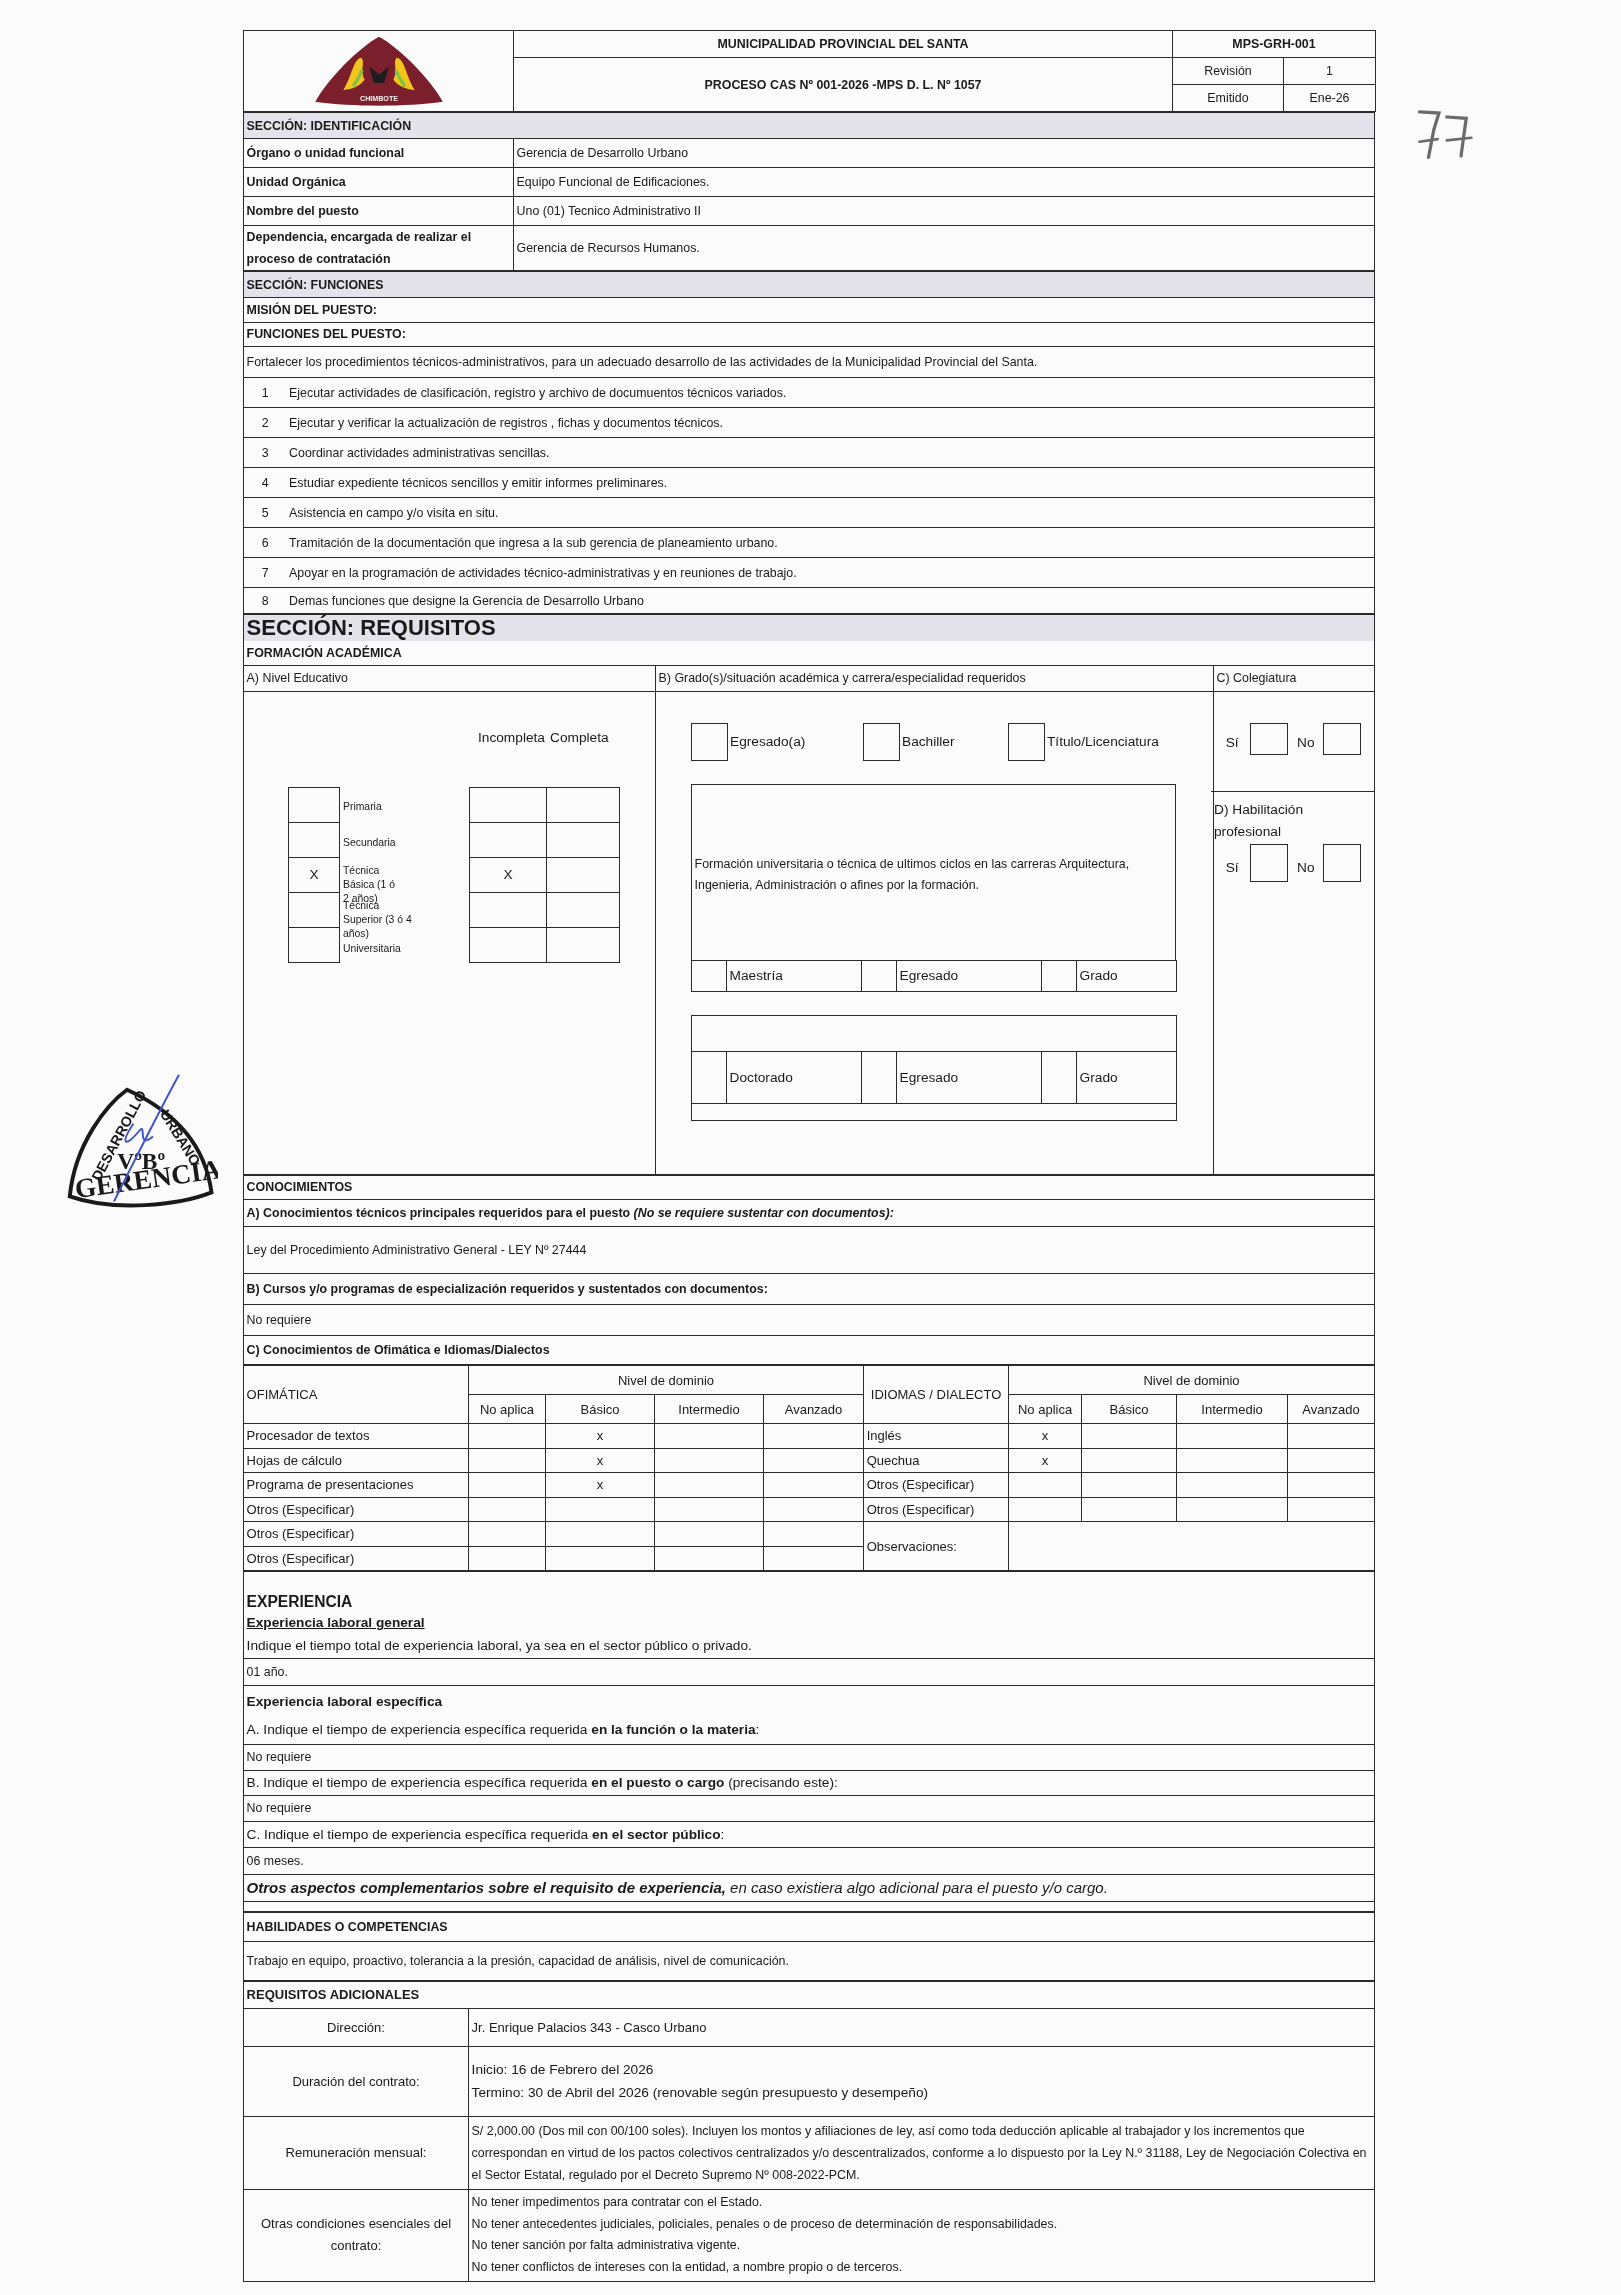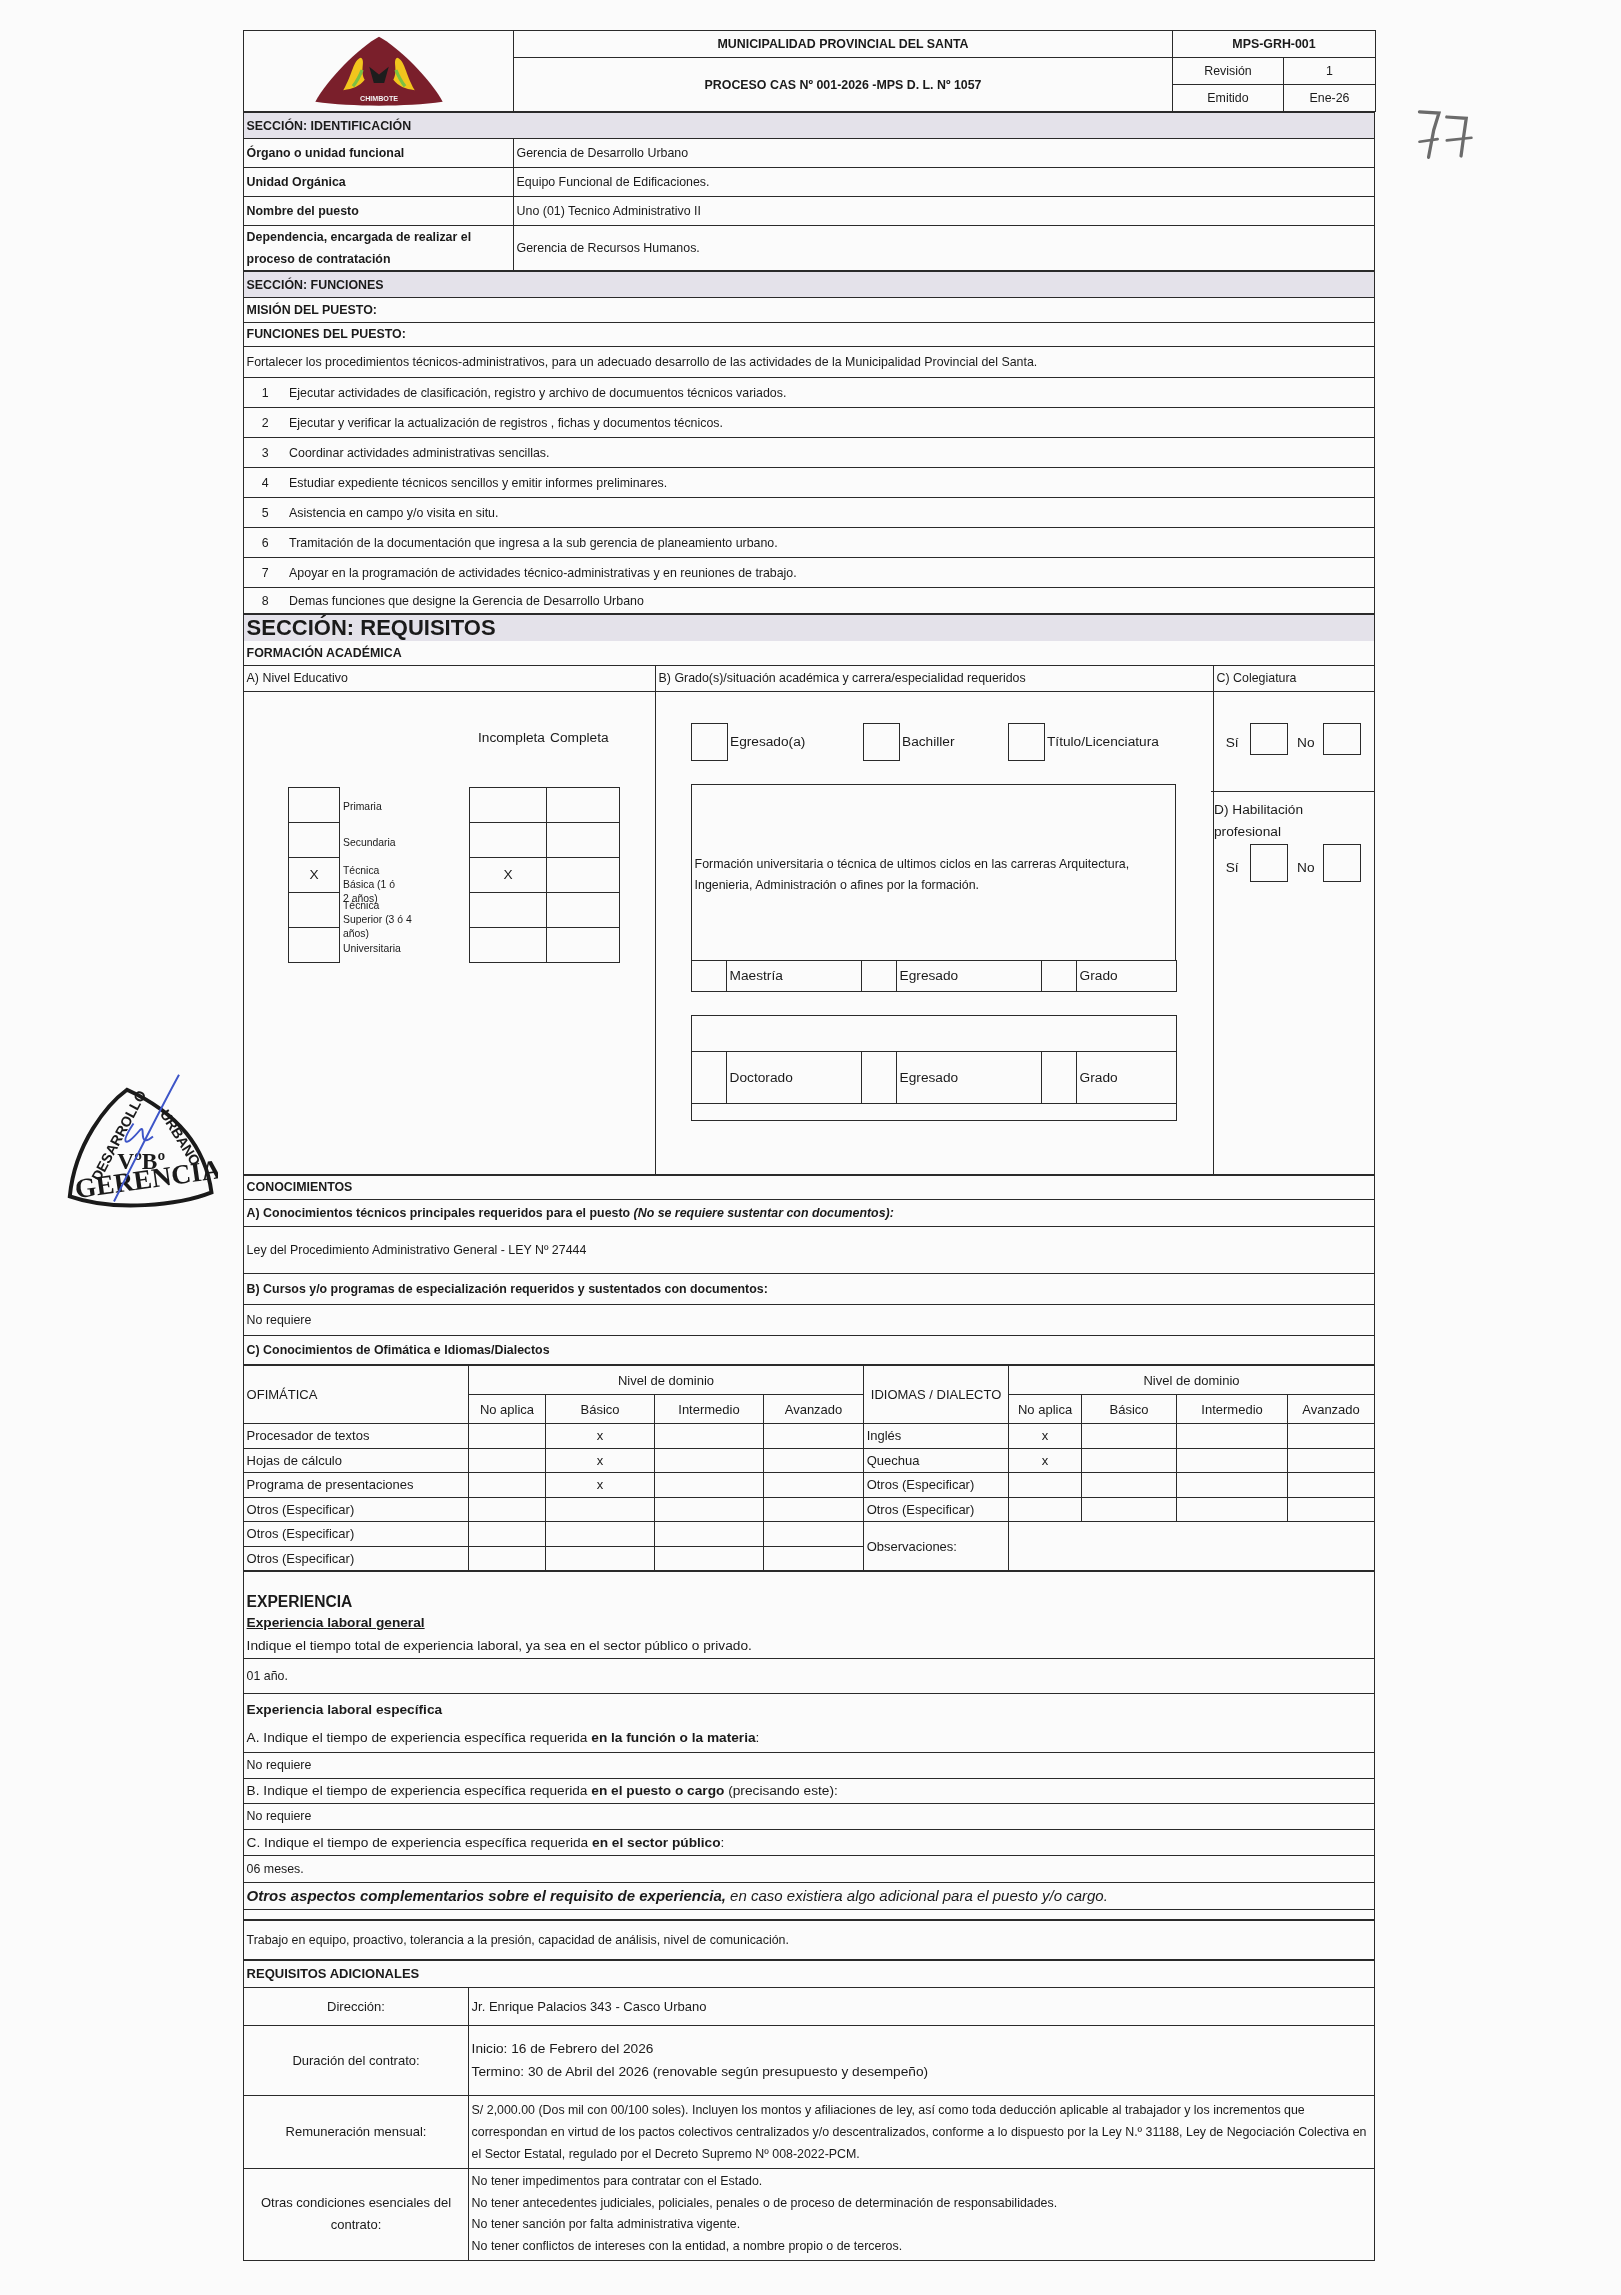--- a/index.html
+++ b/index.html
@@ -453,21 +453,21 @@
 
   <table class="doc">
     <tbody>
         <tr>
           <td style="border-bottom:none; padding-top:19px">
       <div class="sub" style="height:auto; line-height:21px">EXPERIENCIA</div>
       <div class="bold" style="text-decoration:underline; font-size:13.7px; line-height:21px">Experiencia laboral general</div>
       <div style="font-size:13.7px; line-height:25px">Indique el tiempo total de experiencia laboral, ya sea en el sector público o privado.</div>
     </td>
         </tr>
-    <tr style="height:35px">
+    <tr style="height:27px">
           <td class="val">01 año.</td>
         </tr>
     <tr>
           <td style="padding-top:2.6px">
       <div class="bold" style="font-size:13.7px; line-height:26px">Experiencia laboral específica</div>
       <div style="font-size:13.7px; line-height:29px"><span>A. Indique el tiempo de experiencia específica requerida </span><b>en la función o la materia</b><span>:</span></div>
     </td>
         </tr>
     <tr style="height:26px">
           <td class="val">No requiere</td>
@@ -488,20 +488,23 @@
           <td style="font-size:15px"><b><i>Otros aspectos complementarios sobre el requisito de experiencia,</i></b><i> en caso existiera algo adicional para el puesto y/o cargo.</i></td>
         </tr>
     <tr style="height:10.4px">
           <td></td>
         </tr>
   </tbody>
     </table>
 
   <table class="doc">
     <tbody>
+        <tr style="height:29px">
+          <td class="sub">HABILIDADES O COMPETENCIAS</td>
+        </tr>
     <tr style="height:39px">
           <td class="val">Trabajo en equipo, proactivo, tolerancia a la presión, capacidad de análisis, nivel de comunicación.</td>
         </tr>
   </tbody>
     </table>
 
   <table class="doc nt">
     <colgroup>
         <col style="width:225px">
         <col>

